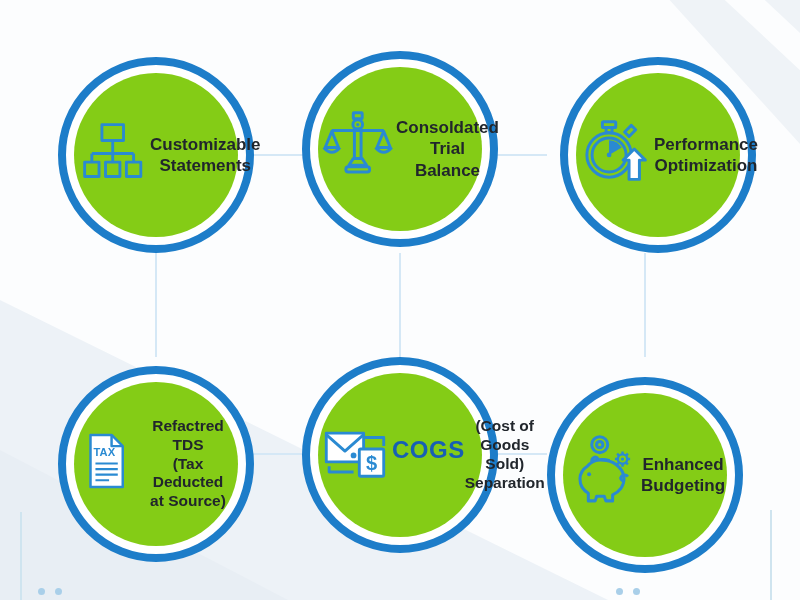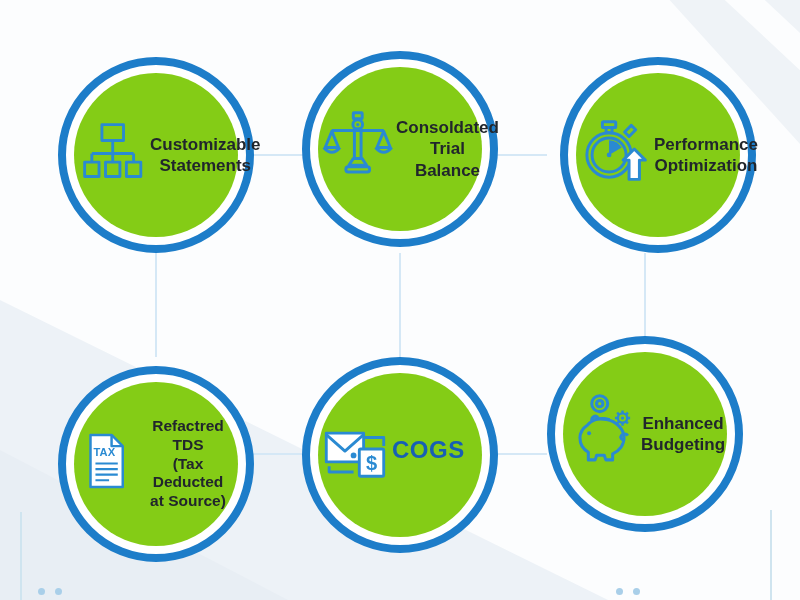--- a/index.html
+++ b/index.html
@@ -139,24 +139,26 @@
       <svg class="icon" style="margin-bottom:3px" width="74" height="56" viewBox="0 0 100 78">
         <path class="st" d="M64 16 H90 V28"></path>
         <path class="st" d="M14 56 V64 H48"></path>
         <rect class="stw" x="10" y="10" width="52" height="40"></rect>
         <path class="st" d="M10 12 L36 35 L62 12"></path>
         <circle class="stf" cx="48" cy="41" r="4"></circle>
         <rect class="stw" x="56" y="32" width="34" height="38" rx="2"></rect>
         <text x="73" y="61" font-size="28" text-anchor="middle">$</text>
       </svg>
       <div class="cogs-heading">COGS</div>
+      <div class="label small">(Cost of Goods
+Sold) Separation</div>
     </div>
   </div>
 
-  <div class="bubble" style="left:547px;top:336px;">
+  <div class="bubble" style="left:547px;top:377px;">
     <div class="inner">
       <svg class="icon" width="78" height="76" viewBox="0 0 100 100">
         <g style="stroke-width:3.6">
           <circle class="st" cx="47" cy="14" r="10.5"></circle>
           <circle class="st" cx="47" cy="14" r="4.2"></circle>
         </g>
         <path class="st" style="stroke-width:3.6" d="M38 36 Q49 31 60 35"></path>
         <g transform="translate(77,33)">
           <circle class="st" style="stroke-width:3.2" r="6.2"></circle>
           <circle class="stf" r="2.2"></circle>

